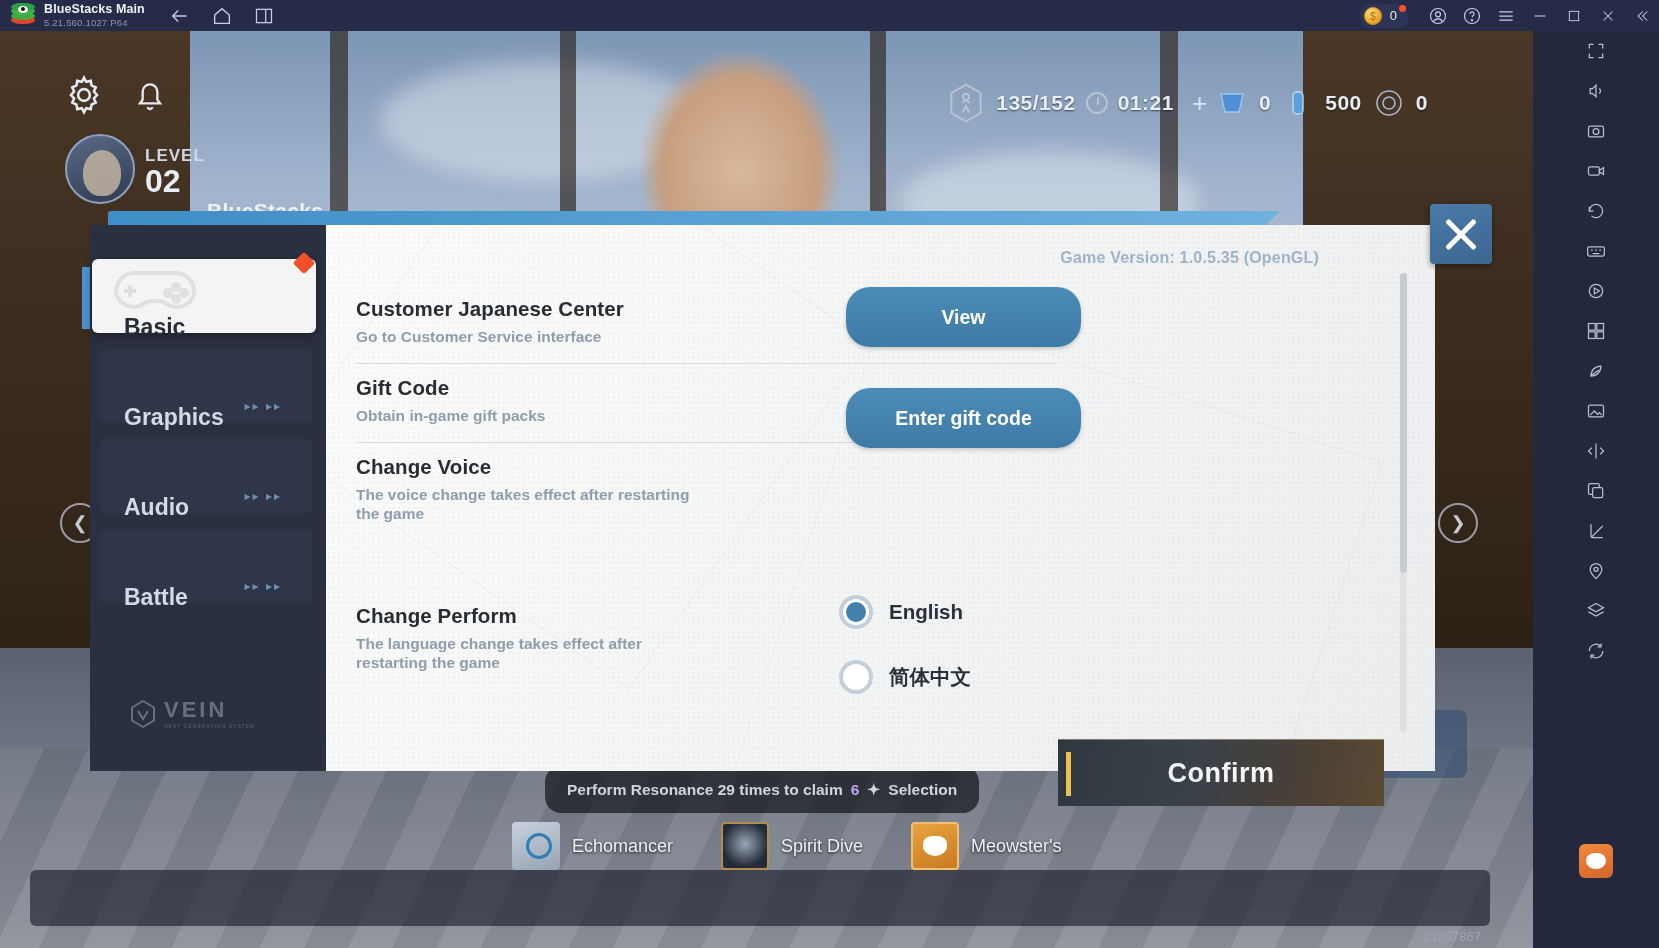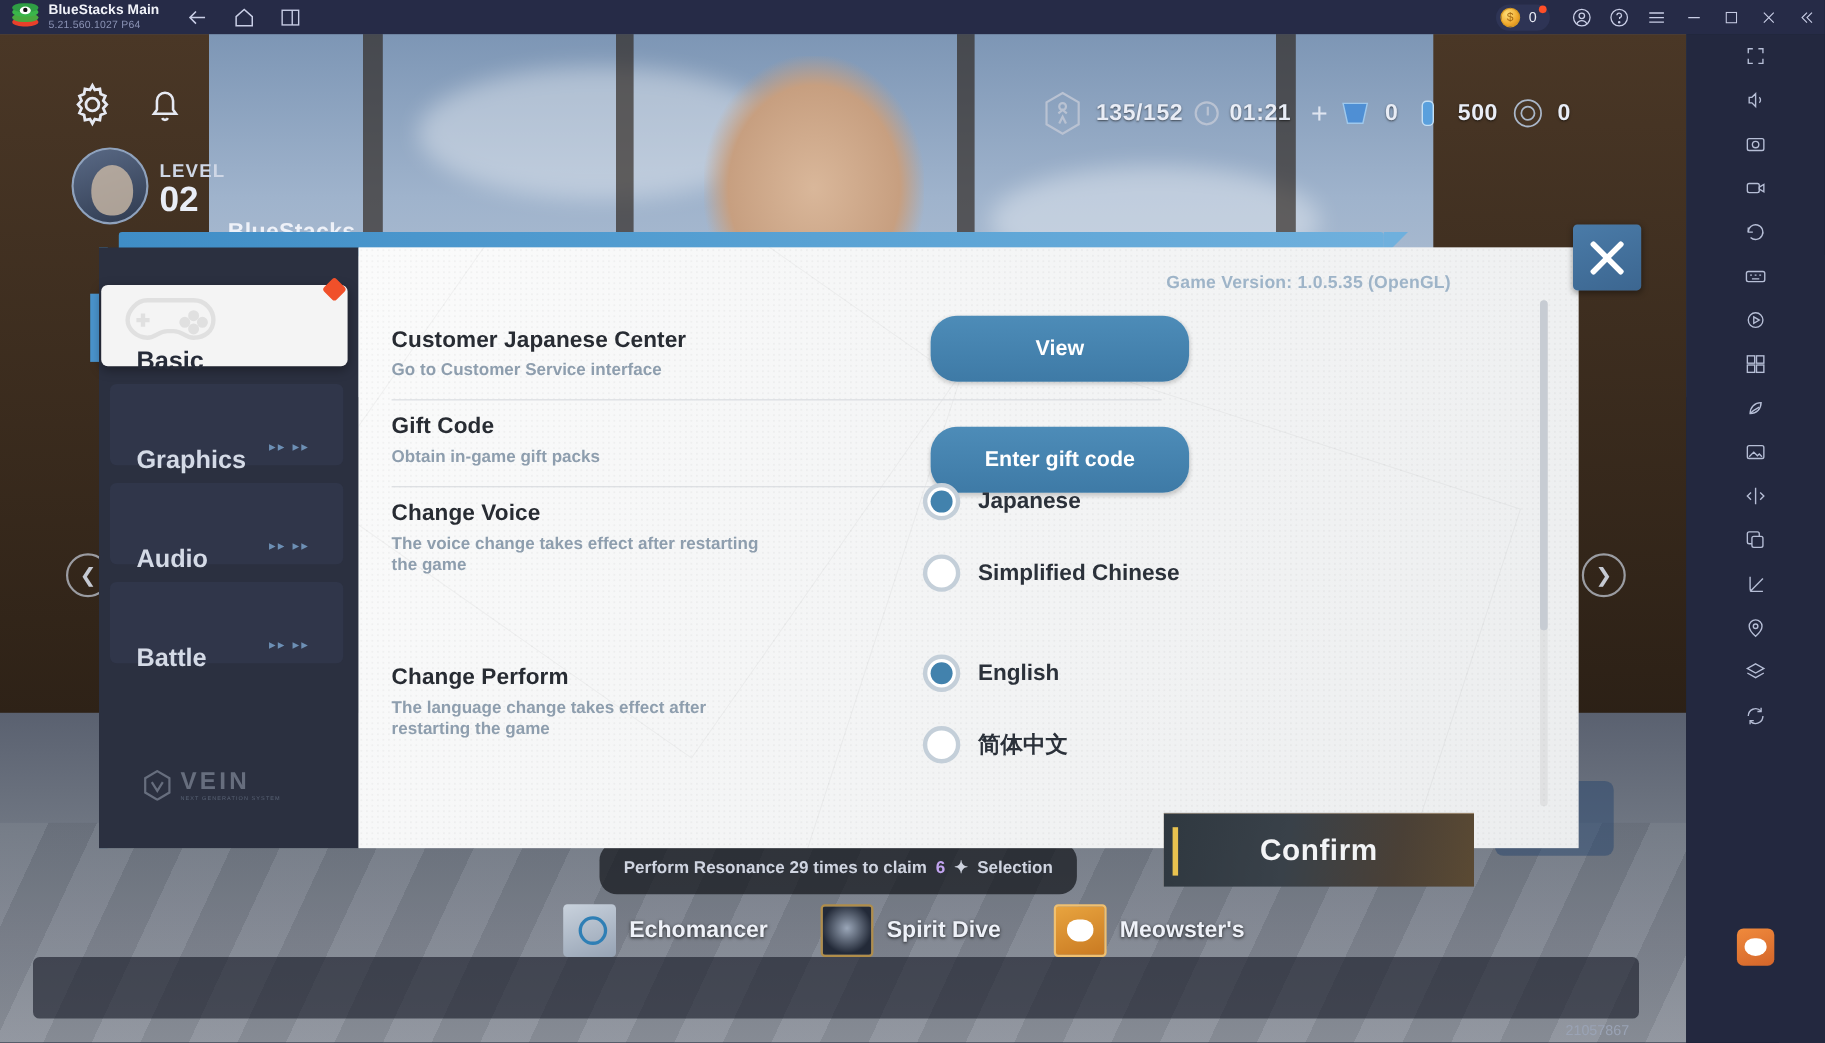--- a/index.html
+++ b/index.html
@@ -98,21 +98,21 @@
   
   .chatbar { position:absolute; left: 30px; bottom: 22px; width: 1460px; height: 56px;
      background: rgba(22,26,38,.62); border-radius: 6px; }
   .hint-pill { position:absolute; left: 545px; bottom: 135px; height: 47px; padding: 0 22px;
      background: rgba(20,22,28,.72); border-radius: 16px; display:flex; align-items:center; gap:8px;
      color:#cfd4e0; font-size: 15.5px; font-weight: bold; }
   .hint-pill .gem { display:inline-flex; align-items:center; gap:2px; color:#c2a4f0; font-weight:bold; }
   .navitems { position:absolute; bottom: 78px; left: 512px; display:flex; align-items:center; gap: 48px; }
   .navitem { display:flex; align-items:center; gap: 12px; }
   .navitem .thumb { width: 48px; height: 48px; border-radius: 4px; }
-  .navitem .lbl { font-size: 21px; color:#eef1f8; font-weight: bold; text-shadow: 0 1px 3px rgba(0,0,0,.8); }
+  .navitem .lbl { font-size: 18px; color:#eef1f8; font-weight: normal; text-shadow: 0 1px 3px rgba(0,0,0,.8); }
   .thumb-echo { background: linear-gradient(160deg,#c9d2dd,#96a3b4); position:relative; }
   .thumb-echo:after { content:''; position:absolute; top:11px; left:14px; width:20px; height:20px;
      border: 3px solid #2f7fb5; border-radius: 50%; }
   .thumb-spirit { background: radial-gradient(circle at 50% 45%, #9aa6b8 0%, #232a38 70%);
      border: 2px solid #b08d4a; }
   .thumb-meow { background: linear-gradient(160deg,#e8a43f,#c97a22); position:relative; border:2px solid #f0c070;}
   .thumb-meow:after { content:''; position:absolute; top:12px; left:10px; width:24px; height:20px;
      background:#fff; border-radius: 40% 40% 50% 50%; }
   .serial { position:absolute; right: 52px; bottom: 4px; font-size: 13px; color:#9aa3b5; }
 
@@ -204,21 +204,21 @@
      border: 4px solid #c4cfd9; display:flex; align-items:center; justify-content:center; }
   .radio.on .dot:after { content:''; width: 20px; height: 20px; border-radius:50%; background: #4282ad; }
   .radio .rl { font-size: 20.5px; font-weight: bold; color: #2b313a; }
 
   .scrollbar { position:absolute; right: 28px; top: 48px; width: 7px; height: 460px;
      background: rgba(0,0,0,.05); border-radius: 4px; z-index: 6; }
   .scrollbar .thumb { position:absolute; top: 0; left: 0; width: 7px; height: 300px;
      background: #c7ccd3; border-radius: 4px; }
 
   
-  .confirmbar { position: absolute; left: 1058px; top: 708px; width: 282px; height: 67px;
+  .confirmbar { position: absolute; left: 1058px; top: 708px; width: 326px; height: 67px;
      background: linear-gradient(100deg, #2f3840 0%, #394149 40%, #4a4036 75%, #5b4a33 100%);
      display:flex; align-items:center; justify-content:center; z-index: 55;
      border-top: 1px solid rgba(224,200,170,.45); }
   .confirmbar .tick { position:absolute; left: 8px; top: 12px; width: 5px; height: 44px; background:#e9c24f; }
   .confirmbar .txt { font-size: 27px; font-weight: bold; color:#f3f4f6; letter-spacing: .5px; }
 
   .odsbadge { position:absolute; right: 66px; bottom: 170px; width: 108px; height: 68px;
      border-radius: 8px; background: rgba(40,70,110,.5); z-index: 5; }
 
   
@@ -491,30 +491,20 @@
             <div class="name">Change Perform</div>
             <div class="desc" style="max-width:300px">The language change takes effect after restarting the game</div>
           </div>
         </div>
 
         <div class="actions">
           <button class="pillbtn">View</button>
           <button class="pillbtn">Enter gift code</button>
         </div>
 
-        <div class="radiogroup rg-voice">
-          <div class="radio on">
-            <span class="dot"></span>
-            <span class="rl">Japanese</span>
-          </div>
-          <div class="radio">
-            <span class="dot"></span>
-            <span class="rl">Simplified Chinese</span>
-          </div>
-        </div>
 
         <div class="radiogroup rg-lang">
           <div class="radio on">
             <span class="dot"></span>
             <span class="rl">English</span>
           </div>
           <div class="radio">
             <span class="dot"></span>
             <span class="rl">简体中文</span>
           </div>

